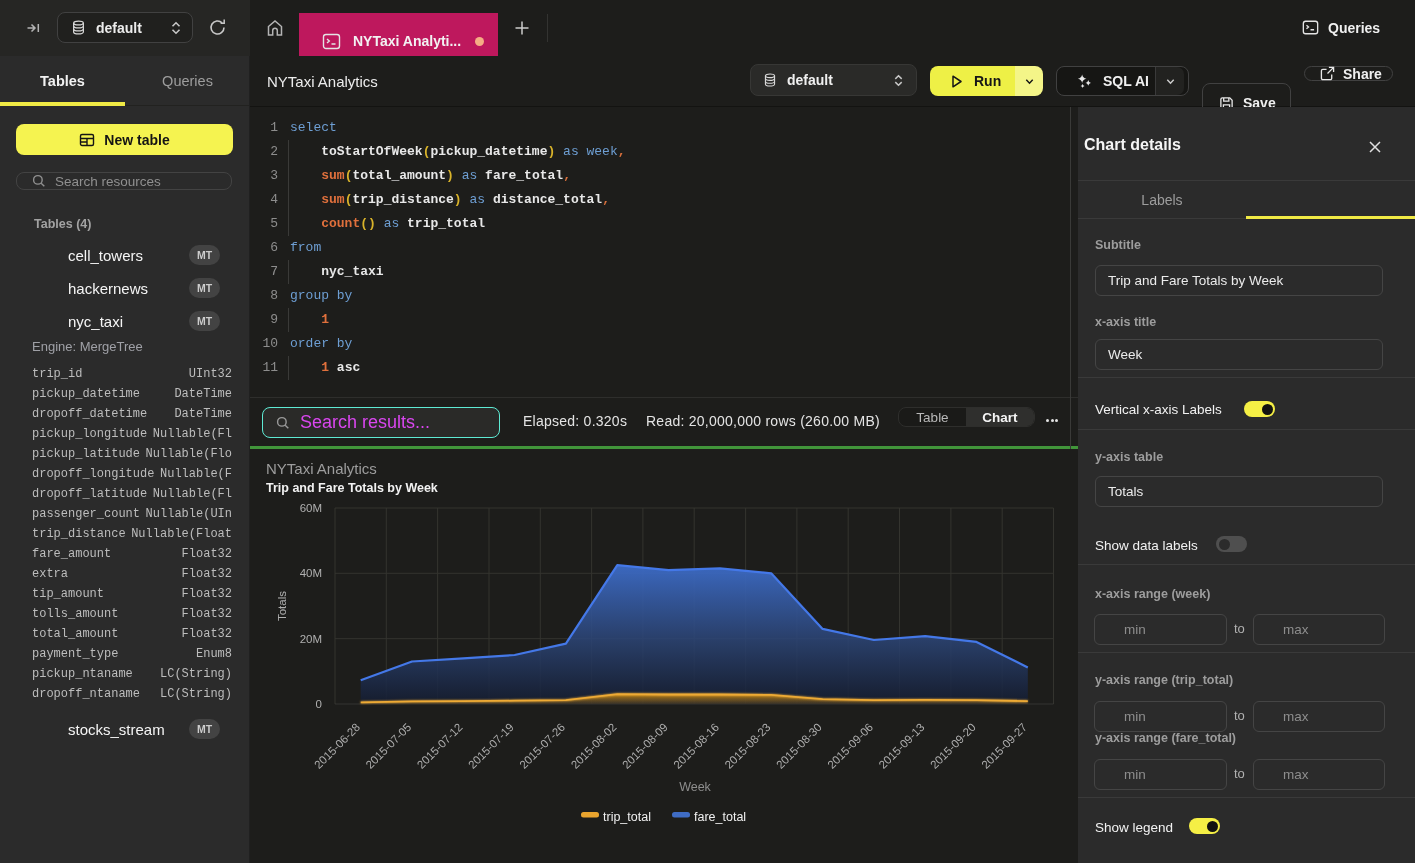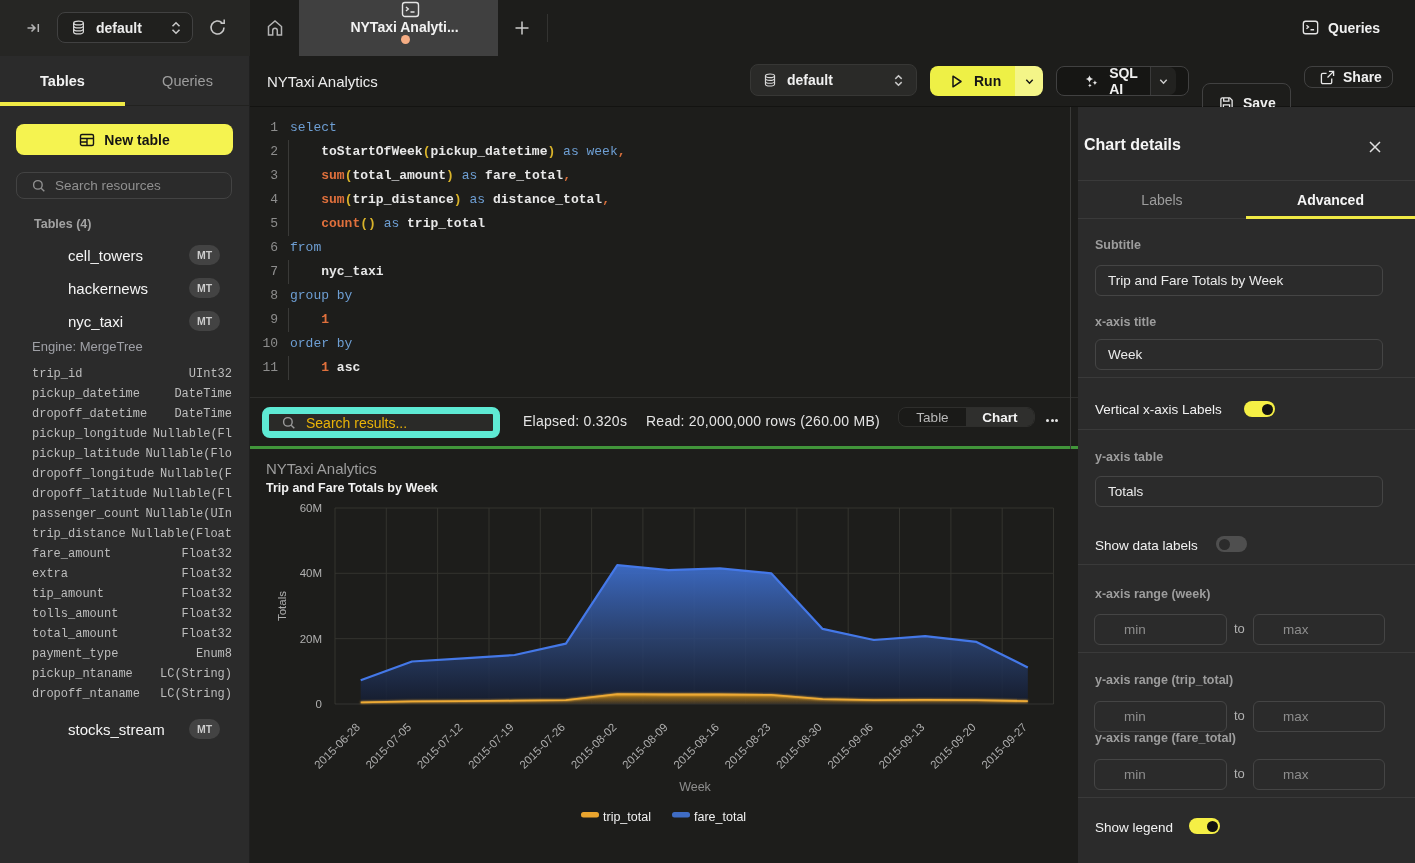--- a/index.html
+++ b/index.html
@@ -4,28 +4,28 @@
 <style>
 * { margin:0; padding:0; box-sizing:border-box; }
 html,body { width:1415px; height:863px; overflow:hidden; background:#1d1d1b; font-family:"Liberation Sans",sans-serif; }
 .abs { position:absolute; }
 #app { position:relative; width:1415px; height:863px; opacity:0.999; }
 
 #topbar-left { left:0; top:0; width:250px; height:56px; background:#262624; }
 #topbar-main { left:250px; top:0; width:1165px; height:56px; background:#1d1d1b; }
 #db-select { left:57px; top:12px; width:136px; height:31px; border:1px solid #414141; border-radius:8px; background:#20201e; display:flex; align-items:center; }
 #db-select .txt { color:#ececec; font-size:14px; font-weight:bold; margin-left:10px; }
-.tab-active { left:49px; top:0; width:199px; height:56px; background:#404040; display:flex; align-items:center;flex-direction:column; }
+.tab-active { left:49px; top:13px; width:199px; height:56px; background:#be185d; display:flex; align-items:center; }
 #queries-btn { left:1052px; top:19px; display:flex; align-items:center; color:#f0f0f0; font-size:14px; font-weight:bold; }
 
 #sidebar { left:0; top:56px; width:250px; height:807px; background:#2b2b2b; border-right:1px solid #202020; }
 #sidebar-tabs { position:relative; height:50px; border-bottom:1px solid #222220; }
 .sbtab { position:absolute; top:0; width:125px; height:50px; display:flex; align-items:center; justify-content:center; font-size:14.5px; }
 #newtable { position:absolute; left:16px; top:68px; width:217px; height:31px; background:#f5f350; border-radius:8px; display:flex; align-items:center; justify-content:center; color:#141414; font-size:14px; font-weight:bold; }
-#searchres { position:absolute; left:16px; top:116px; width:216px; height:27px; border:1px solid #434343; border-radius:8px; display:flex; align-items:center; color:#909090; font-size:13.5px; }
+#searchres { position:absolute; left:16px; top:116px; width:216px; height:18px; border:1px solid #434343; border-radius:8px; display:flex; align-items:center; color:#909090; font-size:13.5px; }
 #tables-h { position:absolute; left:34px; top:161px; color:#a2a2a2; font-size:12.5px; font-weight:bold; }
 .trow { position:absolute; left:32px; color:#f5f5f5; font-size:15px;margin-left:36px; }
 .mt { position:absolute; left:189px; width:31px; height:20px; background:#434343; border-radius:10px; color:#cccccc; font-size:10.5px; font-weight:bold; display:flex; align-items:center; justify-content:center; }
 .engine { position:absolute; left:32px; color:#9fa0a6; font-size:13px; }
 .col { position:absolute; left:32px; right:17px; height:20px; font-family:"Liberation Mono",monospace; font-size:12px; color:#bdbdbd; display:flex; justify-content:space-between; }
 
 #main-header { left:250px; top:56px; width:1165px; height:51px; background:#1d1d1b; border-bottom:1px solid #131311; }
 #mh-title { position:absolute; left:17px; top:17px; color:#ececec; font-size:15px; }
 .btn { position:absolute; height:32px; border:1px solid #414141; border-radius:8px; display:flex; align-items:center; color:#f0f0f0; font-size:14px; font-weight:bold; background:transparent; }
 
@@ -224,39 +224,39 @@
             <path d="M4 2.2l8 5.3-8 5.3z" stroke-linejoin="round"></path>
           </svg>
         <span style="margin-left:10px;color:#161616;font-size:14px;font-weight:bold">Run</span>
       </div>
       <div style="width:28px;height:30px;background:#f4f588;display:flex;align-items:center;justify-content:center">
         <svg width="11" height="11" viewBox="0 0 12 12" fill="none" stroke="#161616" stroke-width="1.6">
             <path d="M2.5 4.2 6 7.8l3.5-3.6"></path>
           </svg>
       </div>
     </div>
-    <div class="btn" style="left:806px;top:10px;width:133px;height:30px;background:#161614;padding:12px">
+    <div class="btn" style="left:806px;top:10px;width:133px;height:30px;background:#161614;padding:4px">
       <svg style="margin-left:15px" width="17" height="17" viewBox="0 0 18 18" fill="#e8e8e8">
           <path d="M6.5 1.5 C7.1 4.2 8.3 5.4 11 6 C8.3 6.6 7.1 7.8 6.5 10.5 C5.9 7.8 4.7 6.6 2 6 C4.7 5.4 5.9 4.2 6.5 1.5 Z M13 7.5 C13.4 9.3 14.2 10.1 16 10.5 C14.2 10.9 13.4 11.7 13 13.5 C12.6 11.7 11.8 10.9 10 10.5 C11.8 10.1 12.6 9.3 13 7.5 Z M7 11.5 C7.3 12.9 7.9 13.5 9.3 13.8 C7.9 14.1 7.3 14.7 7 16.1 C6.7 14.7 6.1 14.1 4.7 13.8 C6.1 13.5 6.7 12.9 7 11.5 Z"></path>
         </svg>
       <span style="margin-left:10px">SQL AI</span>
       <div style="margin-left:auto;width:29px;height:28px;background:#222220;border-left:1px solid #3a3a3a;border-radius:0 7px 7px 0;display:flex;align-items:center;justify-content:center">
         <svg width="11" height="11" viewBox="0 0 12 12" fill="none" stroke="#cccccc" stroke-width="1.6">
             <path d="M2.5 4.2 6 7.8l3.5-3.6"></path>
           </svg>
       </div>
     </div>
     <div class="btn" style="left:952px;top:27px;width:89px;height:40px">
       <svg style="margin-left:16px" width="15" height="15" viewBox="0 0 16 16" fill="none" stroke="#e8e8e8" stroke-width="1.4">
           <path d="M2 3.5A1.5 1.5 0 0 1 3.5 2h8L14 4.5v8a1.5 1.5 0 0 1-1.5 1.5h-9A1.5 1.5 0 0 1 2 12.5z"></path>
           <path d="M5 2v3.5h5.5V2M4.7 14v-4.5h6.6V14"></path>
         </svg>
       <span style="margin-left:9px">Save</span>
     </div>
-    <div class="btn" style="left:1054px;top:10px;width:89px;height:22px">
+    <div class="btn" style="left:1054px;top:10px;width:89px;height:15px">
       <svg style="margin-left:15px" width="15" height="15" viewBox="0 0 16 16" fill="none" stroke="#e8e8e8" stroke-width="1.4">
           <path d="M12.5 9v4A1.5 1.5 0 0 1 11 14.5H3A1.5 1.5 0 0 1 1.5 13V5A1.5 1.5 0 0 1 3 3.5h4"></path>
           <path d="M9.5 1.5h5v5M14 2 8 8"></path>
         </svg>
       <span style="margin-left:8px">Share</span>
     </div>
   </div>
   <div id="editor" class="abs">
     <div class="cl" style="top:9px"><span class="ln">1</span><span class="code"><span class="kw">select</span></span></div>
     <div class="cl" style="top:33px"><span class="ln">2</span><span class="code">    toStartOfWeek<span class="pa">(</span>pickup_datetime<span class="pa">)</span> <span class="kw">as week</span><span class="cm">,</span></span></div>
@@ -268,21 +268,21 @@
     <div class="cl" style="top:177px"><span class="ln">8</span><span class="code"><span class="kw">group by</span></span></div>
     <div class="cl" style="top:201px"><span class="ln">9</span><span class="code">    <span class="nu">1</span></span></div>
     <div class="cl" style="top:225px"><span class="ln">10</span><span class="code"><span class="kw">order by</span></span></div>
     <div class="cl" style="top:249px"><span class="ln">11</span><span class="code">    <span class="nu">1</span> asc</span></div>
     <div class="abs" style="left:38px;top:33px;width:1px;height:96px;background:#3a3a38"></div>
     <div class="abs" style="left:38px;top:153px;width:1px;height:24px;background:#3a3a38"></div>
     <div class="abs" style="left:38px;top:201px;width:1px;height:24px;background:#3a3a38"></div>
     <div class="abs" style="left:38px;top:249px;width:1px;height:24px;background:#3a3a38"></div>
   </div>
   <div id="results" class="abs">
-    <div class="abs" style="left:12px;top:9px;width:238px;height:31px;border:7px solid #5eead4;border-radius:8px;display:flex;align-items:center;color:#eab308;font-size:14px;background:#2a2a28">
+    <div class="abs" style="left:12px;top:9px;width:238px;height:31px;border:1px solid #5eead4;border-radius:8px;display:flex;align-items:center;color:#d946ef;font-size:18px;background:#2a2a28">
       <svg style="margin-left:13px" width="14" height="14" viewBox="0 0 15 15" fill="none" stroke="#9a9a9a" stroke-width="1.5">
           <circle cx="6.3" cy="6.3" r="4.6"></circle>
           <path d="M9.8 9.8l3.4 3.4"></path>
         </svg>
       <span style="margin-left:10px">Search results...</span>
     </div>
     <div class="abs" style="left:273px;top:15px;color:#e4e4e4;font-size:14px;letter-spacing:0.25px">Elapsed: 0.320s</div>
     <div class="abs" style="left:396px;top:15px;color:#e4e4e4;font-size:14px;letter-spacing:0.25px">Read: 20,000,000 rows (260.00 MB)</div>
     <div class="abs" style="left:648px;top:9px;width:137px;height:20px;border:1px solid #2e2e2c;border-radius:8px;display:flex;overflow:hidden;background:#1a1a18">
       <div style="width:68px;display:flex;align-items:center;justify-content:center;color:#b9b9b9;font-size:13.5px">Table</div>
@@ -370,21 +370,20 @@
     <rect x="422" y="360" width="18" height="5.5" rx="2.5" fill="#3f6cc4"></rect>
     <text x="444" y="369" fill="#f0f0f0" font-size="12.5">fare_total</text>
   </svg>
   <div id="rpanel" class="abs">
     <div class="abs" style="left:6px;top:29px;color:#f5f5f5;font-size:16px;font-weight:bold">Chart details</div>
     <svg class="abs" style="left:290px;top:33px" width="14" height="14" viewBox="0 0 14 14" fill="none" stroke="#e0e0e0" stroke-width="1.5">
         <path d="M2 2l10 10M12 2 2 12"></path>
       </svg>
     <div class="rp-divider" style="top:73px"></div>
     <div class="abs" style="left:0;top:74px;width:168px;height:38px;display:flex;align-items:center;justify-content:center;color:#9d9d9d;font-size:14px">Labels</div>
-    <div class="abs" style="left:168px;top:74px;width:169px;height:38px;display:flex;align-items:center;justify-content:center;color:#f5f5f5;font-size:14px;font-weight:bold">Advanced</div>
     <div class="rp-divider" style="top:111px"></div>
     <div class="abs" style="left:168px;top:109px;width:169px;height:3px;background:#f0ea45"></div>
     <div class="rp-label" style="top:131px">Subtitle</div>
     <div class="rp-input" style="top:158px">Trip and Fare Totals by Week</div>
     <div class="rp-label" style="top:208px">x-axis title</div>
     <div class="rp-input" style="top:232px">Week</div>
     <div class="rp-divider" style="top:270px"></div>
     <div class="rp-text" style="top:295px">Vertical x-axis Labels</div>
     <div class="toggle ton" style="left:166px;top:294px">
         <div class="knob"></div>

